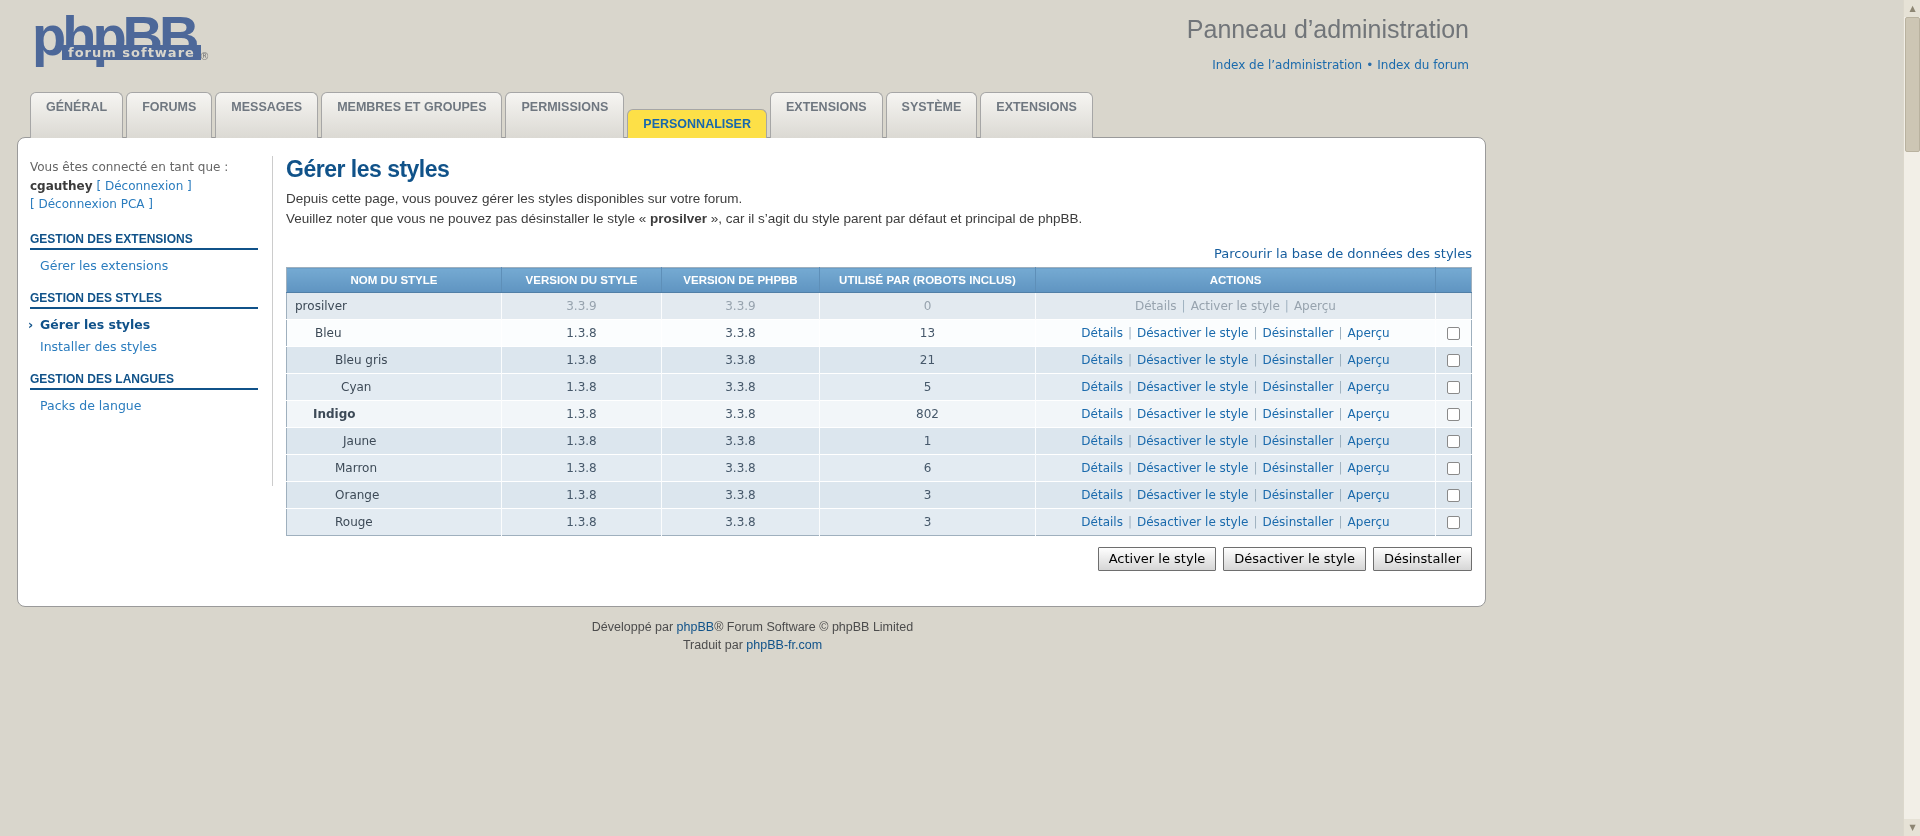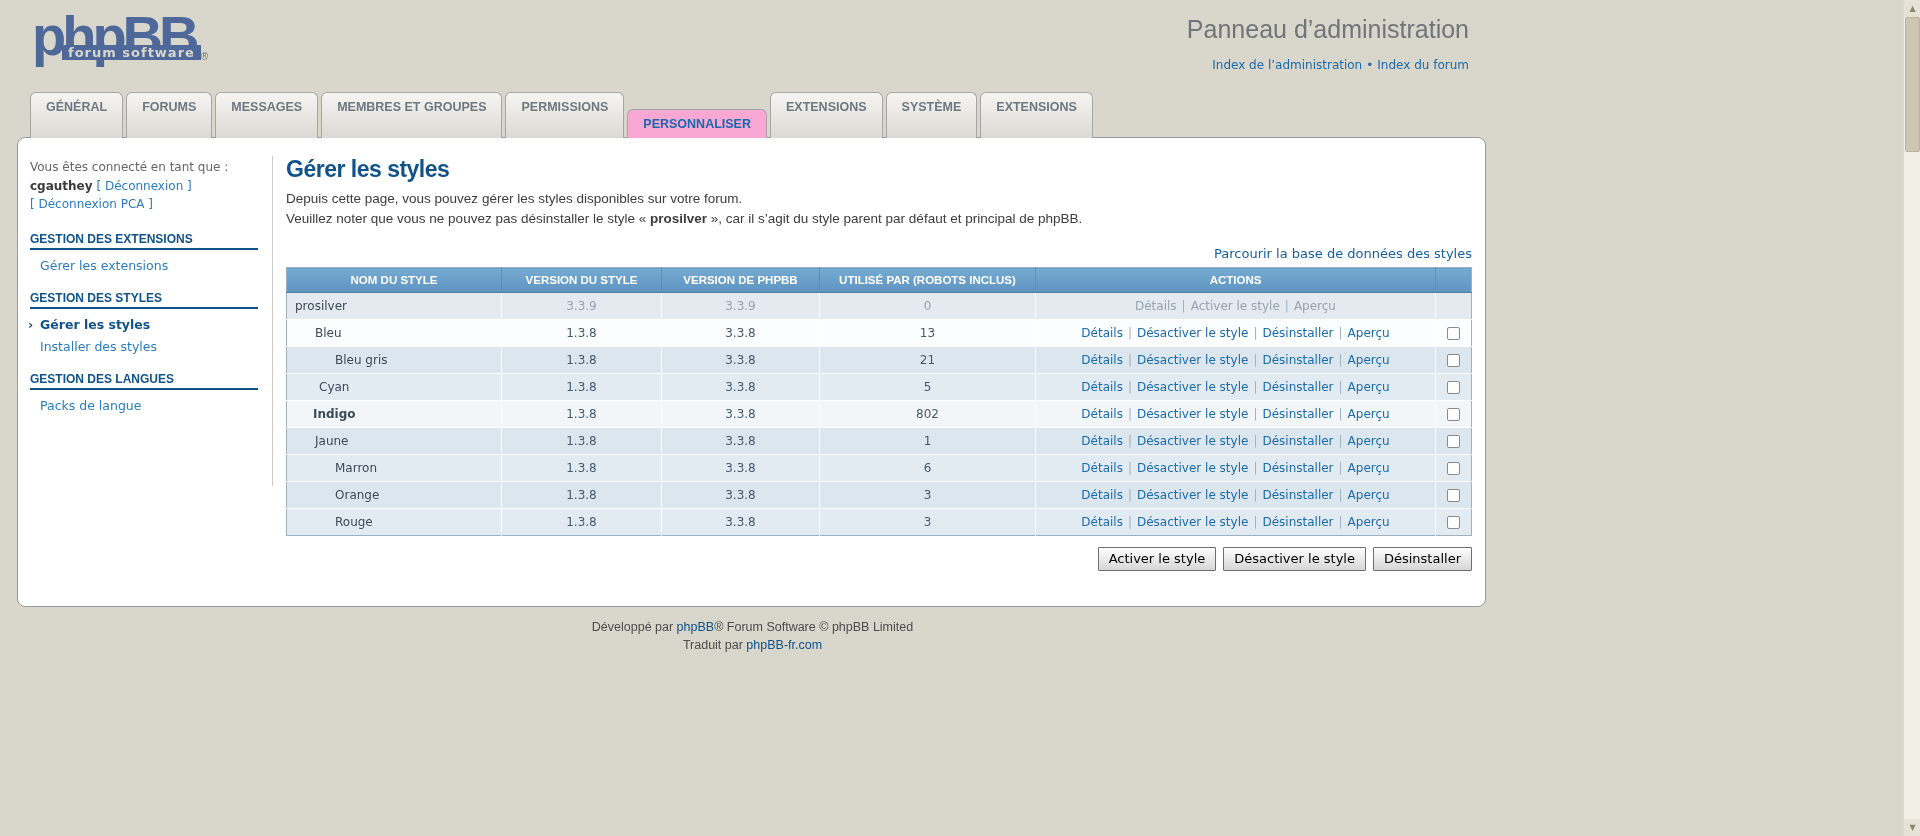--- a/index.html
+++ b/index.html
@@ -37,21 +37,21 @@
   .tab-bar { position:relative; z-index:2; margin:0 0 -1px 30px; display:flex; gap:3px; align-items:flex-end; }
   .tab {
     font-family:"Liberation Sans",sans-serif;
     font-size:12.5px; font-weight:bold; color:#6f7780;
     padding:7px 15px 24px 15px;
     background:linear-gradient(#f6f5f2,#dbd9d3);
     border:1px solid #a6a6a6; border-bottom:none;
     border-radius:6px 6px 0 0;
     cursor:pointer; white-space:nowrap;
   }
-  .tab.active { background:#f9a8d4; color:#1868ad; padding-bottom:7px; }
+  .tab.active { background:#fde047; color:#1868ad; padding-bottom:7px; }
 
   
   .panel {
     position:relative; z-index:1;
     margin:0 19px 0 17px;
     background:#fff;
     border:1px solid #9a9a9a;
     border-radius:8px;
     min-height:470px;
     padding:18px 0 16px 0;
@@ -236,37 +236,37 @@
             </tr>
             <tr class="shade-blue">
               <td class="name" style="padding-left: 48px;">Bleu gris</td>
               <td>1.3.8</td>
               <td>3.3.8</td>
               <td>21</td>
               <td><a class="action-link">Détails</a><span class="action-sep">|</span><a class="action-link">Désactiver le style</a><span class="action-sep">|</span><a class="action-link">Désinstaller</a><span class="action-sep">|</span><a class="action-link">Aperçu</a></td>
               <td><span class="row-check"></span></td>
             </tr>
             <tr class="shade-blue2">
-              <td class="name" style="padding-left: 32px;">Cyan</td>
+              <td class="name" style="padding-left: 54px;">Cyan</td>
               <td>1.3.8</td>
               <td>3.3.8</td>
               <td>5</td>
               <td><a class="action-link">Détails</a><span class="action-sep">|</span><a class="action-link">Désactiver le style</a><span class="action-sep">|</span><a class="action-link">Désinstaller</a><span class="action-sep">|</span><a class="action-link">Aperçu</a></td>
               <td><span class="row-check"></span></td>
             </tr>
             <tr class="shade-light2">
               <td class="name bold" style="padding-left: 26px;">Indigo</td>
               <td>1.3.8</td>
               <td>3.3.8</td>
               <td>802</td>
               <td><a class="action-link">Détails</a><span class="action-sep">|</span><a class="action-link">Désactiver le style</a><span class="action-sep">|</span><a class="action-link">Désinstaller</a><span class="action-sep">|</span><a class="action-link">Aperçu</a></td>
               <td><span class="row-check"></span></td>
             </tr>
             <tr class="shade-blue">
-              <td class="name" style="padding-left: 28px;">Jaune</td>
+              <td class="name" style="padding-left: 56px;">Jaune</td>
               <td>1.3.8</td>
               <td>3.3.8</td>
               <td>1</td>
               <td><a class="action-link">Détails</a><span class="action-sep">|</span><a class="action-link">Désactiver le style</a><span class="action-sep">|</span><a class="action-link">Désinstaller</a><span class="action-sep">|</span><a class="action-link">Aperçu</a></td>
               <td><span class="row-check"></span></td>
             </tr>
             <tr class="shade-blue2">
               <td class="name" style="padding-left: 48px;">Marron</td>
               <td>1.3.8</td>
               <td>3.3.8</td>

